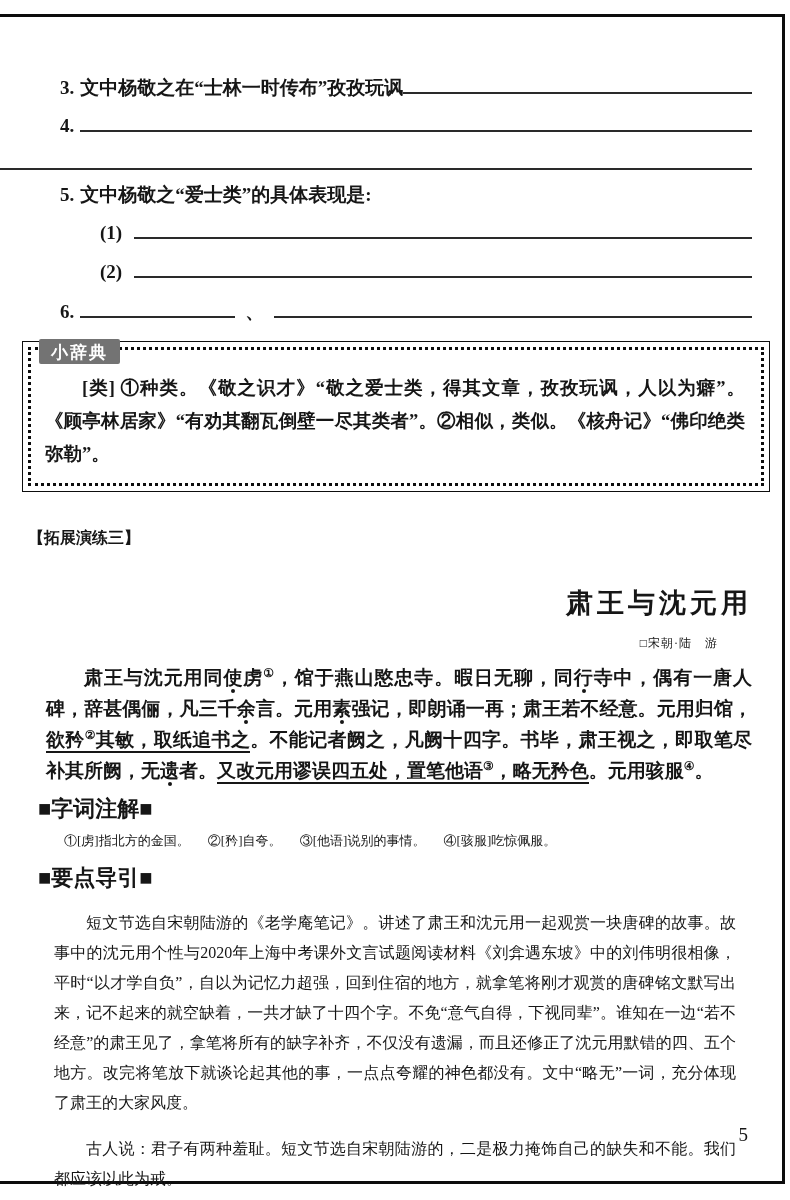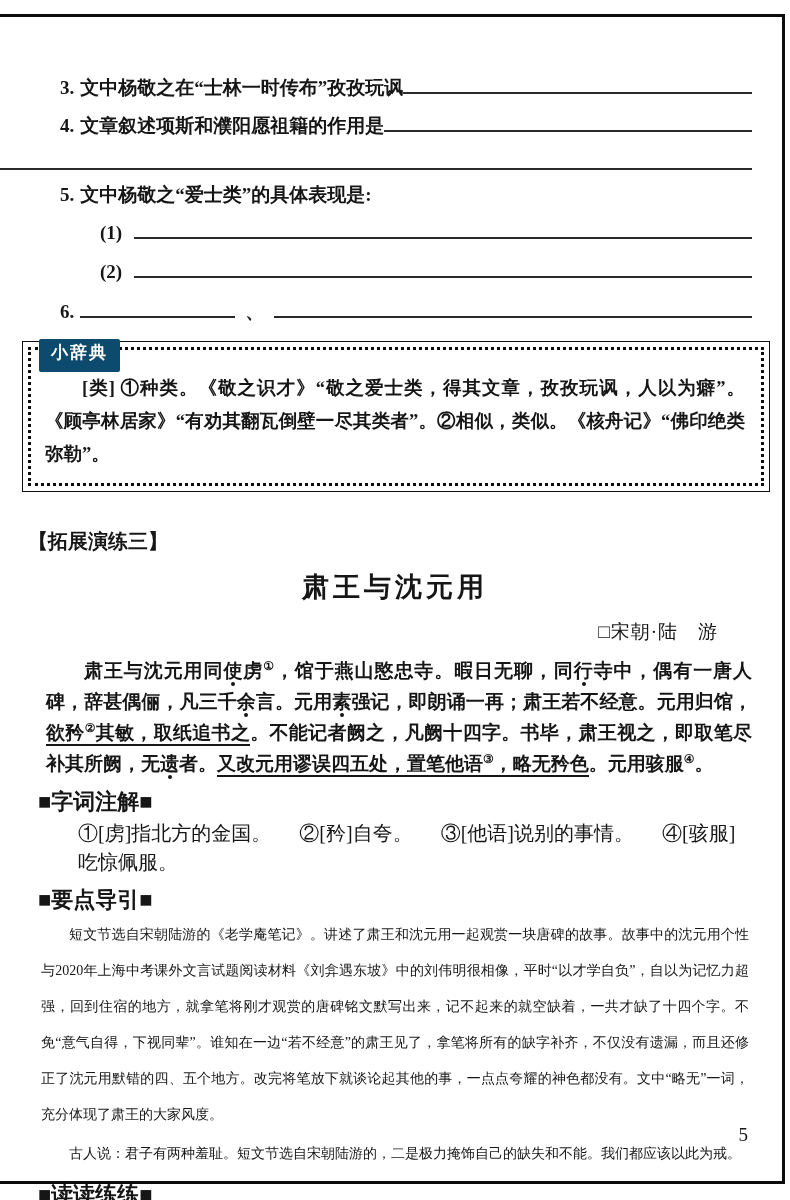--- a/index.html
+++ b/index.html
@@ -25,66 +25,65 @@
   .sub-row .q-num { margin-right:12px; font-weight:700; }
   .b-fixed { width:155px; }
   .sep { padding:0 10px; }
 
   
   .dict-box {
     position:relative; margin:14px -18px 0 -16px; border:1.5px solid #0d0d0d; padding:5px;
   }
   .dict-inner { border:3px dotted #0d0d0d; padding:22px 16px 12px 14px; }
   .dict-label {
-    position:absolute; top:-3px; left:16px; background:#0c4a6e; color:#fff;
+    position:absolute; top:-3px; left:16px; background:#737373; color:#fff;
     font-family:"Liberation Sans","DejaVu Sans",sans-serif; font-weight:700; font-size:17px;
-    padding:2px 12px 8px 12px; letter-spacing:2px; border-radius:2px;
+    padding:2px 12px 0 12px; letter-spacing:2px; border-radius:2px;
   }
   .dict-text { font-size:18.5px; line-height:33px; font-weight:700; text-align:justify; text-indent:2em; margin:0; }
 
   
-  .section-header { margin:36px 0 0 -10px; font-family:Liberation Serif, serif; font-weight:700; font-size:20px; }
-  .article-title { margin-top:14px; text-align:center; font-family:"Liberation Sans","DejaVu Sans",sans-serif; font-weight:700; font-size:27px; letter-spacing:4px; }
-  .article-author { margin-top:14px; text-align:right; padding-right:34px; font-size:19px; letter-spacing:1px; }
+  .section-header { margin:36px 0 0 -10px; font-family:Liberation Serif, serif; font-weight:700; font-size:16px; }
+  .article-title { margin-top:36px; text-align:right; font-family:"Liberation Sans","DejaVu Sans",sans-serif; font-weight:700; font-size:27px; letter-spacing:4px; }
+  .article-author { margin-top:14px; text-align:right; padding-right:34px; font-size:12px; letter-spacing:1px; }
 
   
   .passage { margin:10px 0 0 8px; font-size:19px; line-height:31px; font-weight:700; text-align:justify; text-indent:2em; }
   .u { border-bottom:2px solid #161616; padding-bottom:1px; }
   sup.circ { font-size:12px; line-height:0; vertical-align:super; font-weight:700; }
   .em-dot { position:relative; }
   .em-dot::after { content:""; position:absolute; left:50%; bottom:-5px; transform:translateX(-50%); width:4px; height:4px; border-radius:50%; background:#161616; }
 
   
   .blk-header { margin:9px 0 0 0; font-family:"Liberation Sans","DejaVu Sans",sans-serif; font-weight:700; font-size:22px; line-height:28px; }
-  .notes-line { margin-top:3px; padding-left:2em; font-size:20px; line-height:29px; }
+  .notes-line { margin-top:3px; padding-left:2em; font-size:13px; line-height:29px; }
   .note-item { margin-right:1.4em; }
   .note-item:last-child { margin-right:0; }
 
   
-  .guide-p { margin:3px; font-size:14px; line-height:36px; text-align:justify; text-indent:2em; }
+  .guide-p { margin:16px; font-size:16px; line-height:30px; text-align:justify; text-indent:2em; }
 
   .page-number { position:absolute; right:42px; bottom:54px; font-size:19px; }
 </style>
 </head>
 <body>
 
 <div class="page">
   <div class="frame"></div>
 
   <div class="content">
 
     <div class="q-block">
       <div class="q-row">
         <span class="q-num">3.</span>
         <span>文中杨敬之在“士林一时传布”孜孜玩讽</span>
         <span class="blank grow"></span>
       </div>
       <div class="q-row">
         <span class="q-num">4.</span>
-        <span>文章叙述项斯和濮阳愿祖籍的作用是</span>
         <span class="blank grow"></span>
       </div>
       <div class="cont-line"></div>
       <div class="q-row">
         <span class="q-num">5.</span>
         <span>文中杨敬之“爱士类”的具体表现是:</span>
       </div>
       <div class="sub-row">
         <span class="q-num">(1)</span>
         <span class="blank grow"></span>

